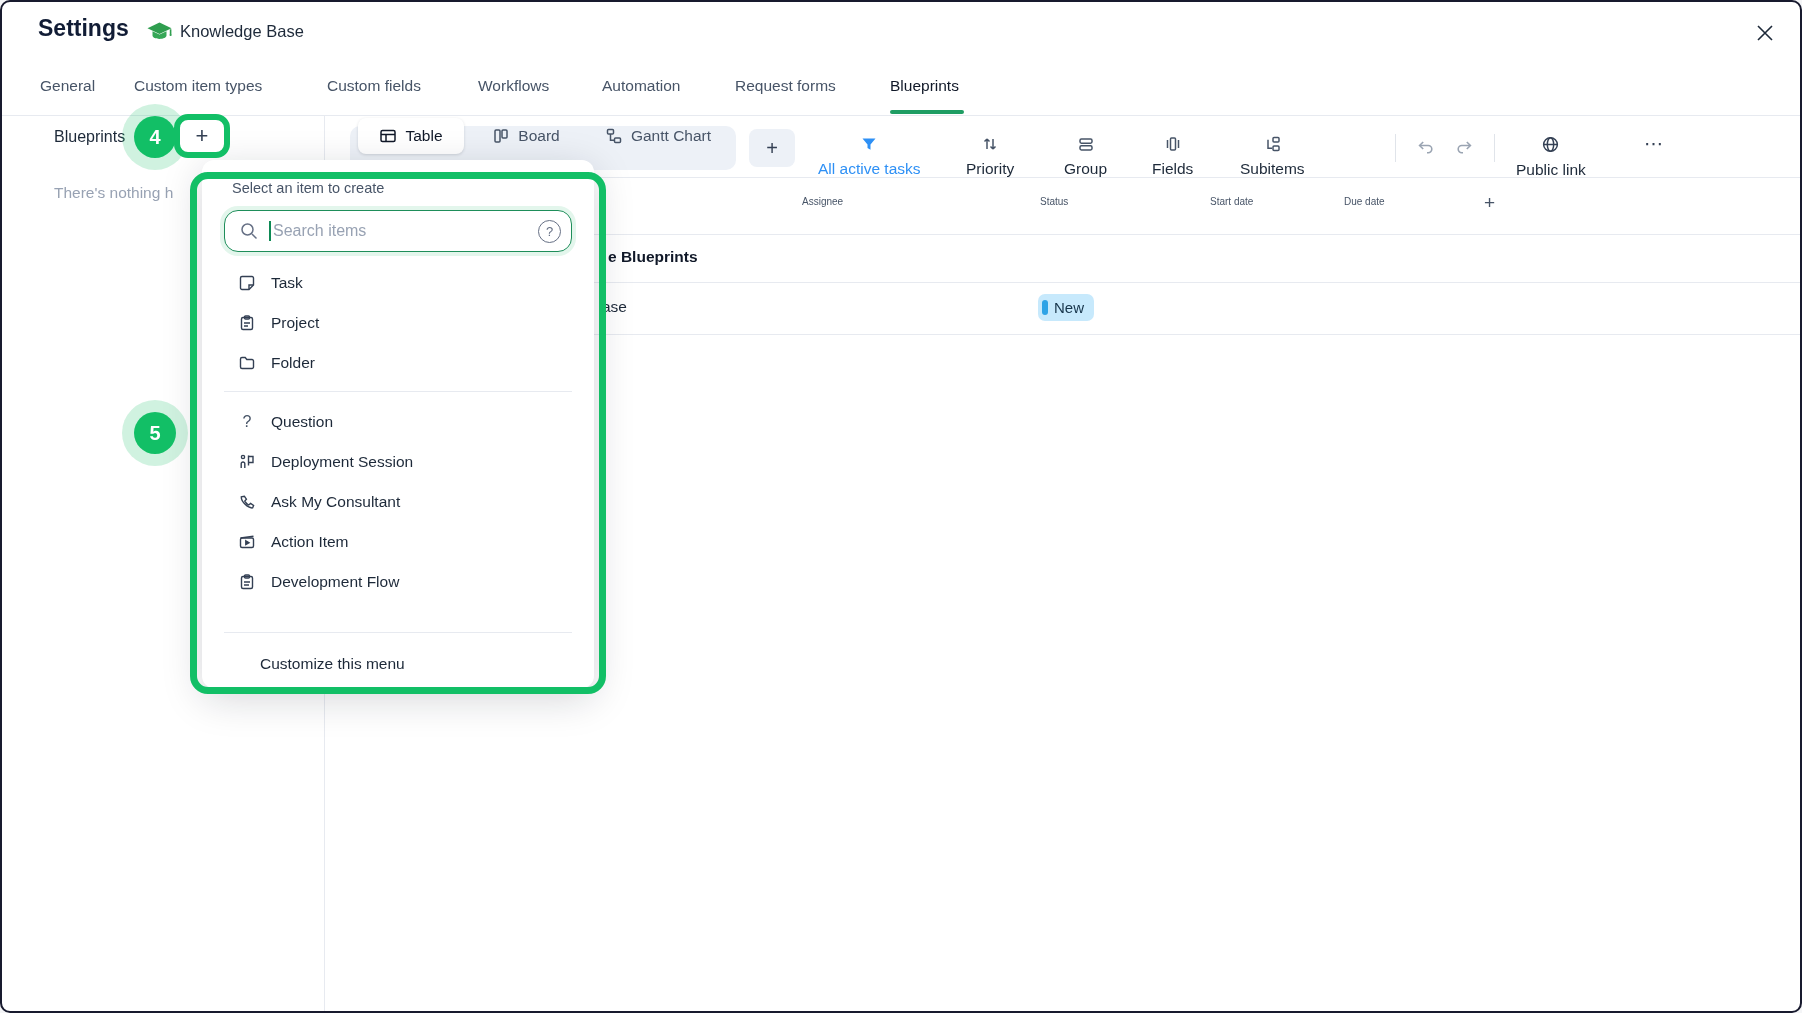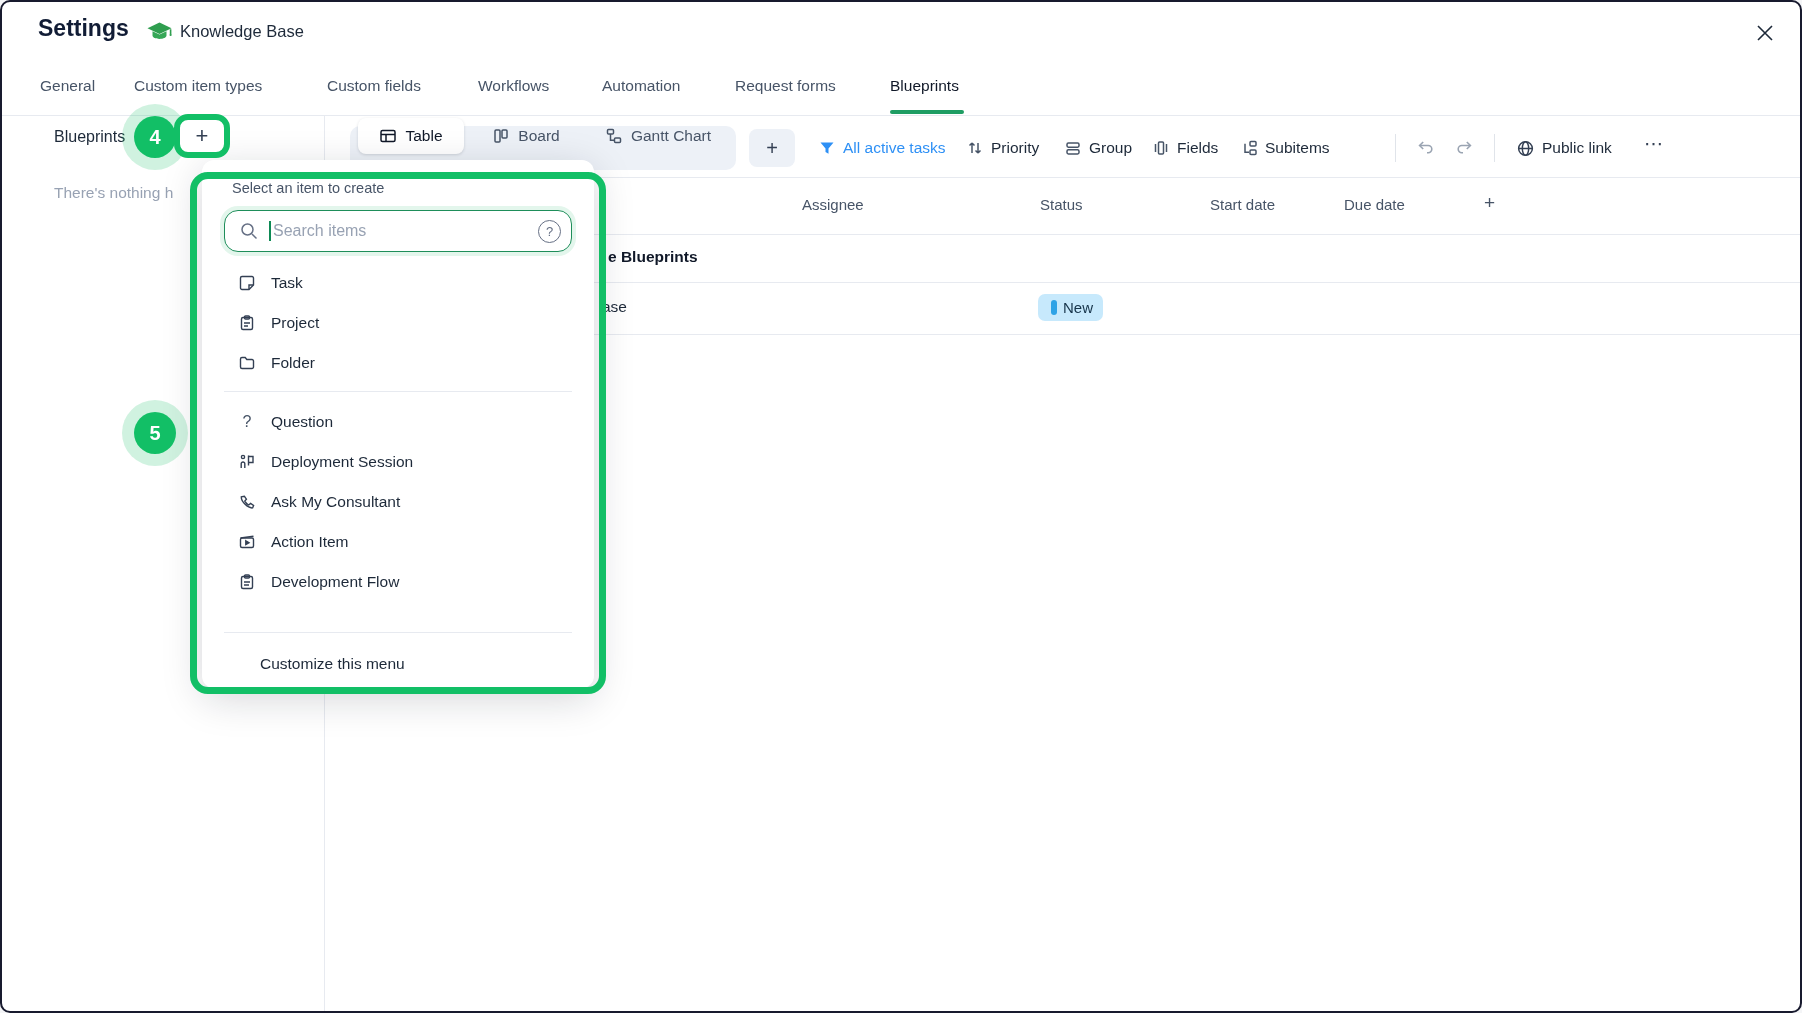--- a/index.html
+++ b/index.html
@@ -5,21 +5,21 @@
   * { margin:0; padding:0; box-sizing:border-box; }
   html,body { background:#f4f5f7; }
   #root {
     position:relative; width:1802px; height:1013px;
     background:#ffffff; border:2px solid #181a2e; border-radius:10px;
     overflow:hidden;
     font-family:"Liberation Sans", sans-serif;
     color:#1d2939;
   }
   .abs { position:absolute; }
-  .flex { display:flex; align-items:center; }
+  .flex { display:flex; align-items:center;flex-direction:column; }
   svg { display:block; }
 
   
   .settings-title { left:36px; top:13px; font-size:23px; font-weight:700; color:#111c35; }
   .cap-wrap { left:144px; top:18px; }
   .workspace-name { left:178px; top:20px; font-size:16.5px; color:#1d2939; }
   .close-btn { left:1750px; top:18px; width:26px; height:26px; cursor:pointer; }
 
   
   .tab { top:75px; font-size:15.5px; color:#475467; cursor:pointer; }
@@ -50,25 +50,25 @@
 
   
   .tool { top:133px; height:26px; gap:7px; font-size:15.5px; color:#1d2939; cursor:pointer; }
   .tool.blue { color:#2e90f5; }
   .icon-muted { color:#667085; }
   .tool-sep { top:132px; height:28px; width:1px; background:#e0e4ea; }
   .ghost { color:#9aa4b2; cursor:pointer; }
   .more-dots { left:1642px; top:130px; font-size:19px; letter-spacing:2px; color:#344054; cursor:pointer; }
 
   
-  .th { top:194px; font-size:15px; color:#475467; }
+  .th { top:194px; font-size:10px; color:#475467; }
   .group-label { left:606px; top:246px; font-size:15.5px; font-weight:700; color:#101828; }
   .item-name { left:600px; top:296px; font-size:15.5px; color:#1d2939; }
   .badge { left:1036px; top:292px; height:27px; background:#c7e9fc; border-radius:7px;
-    display:flex; align-items:center; gap:6px; padding:0 10px 0 13px; }
+    display:flex; align-items:center; gap:6px; padding:0 10px 0 4px; }
   .badge-bar { width:6px; height:15px; border-radius:3px; background:#2ea3e6; }
   .badge-text { font-size:15px; color:#16344a; }
 
   
   .dd-panel { left:200px; top:158px; width:392px; height:528px; background:#fff; border-radius:12px;
     box-shadow:0 10px 40px rgba(16,24,40,.18); z-index:20; }
   .dd-highlight { left:188px; top:170px; width:416px; height:522px; border:7px solid #12bf66;
     border-radius:18px; z-index:25; pointer-events:none; }
   .dd-heading { left:30px; top:20px; font-size:14.5px; color:#475467; }
   .dd-search { left:22px; top:50px; width:348px; height:42px; border:1.5px solid #1e8e5a; border-radius:14px;

